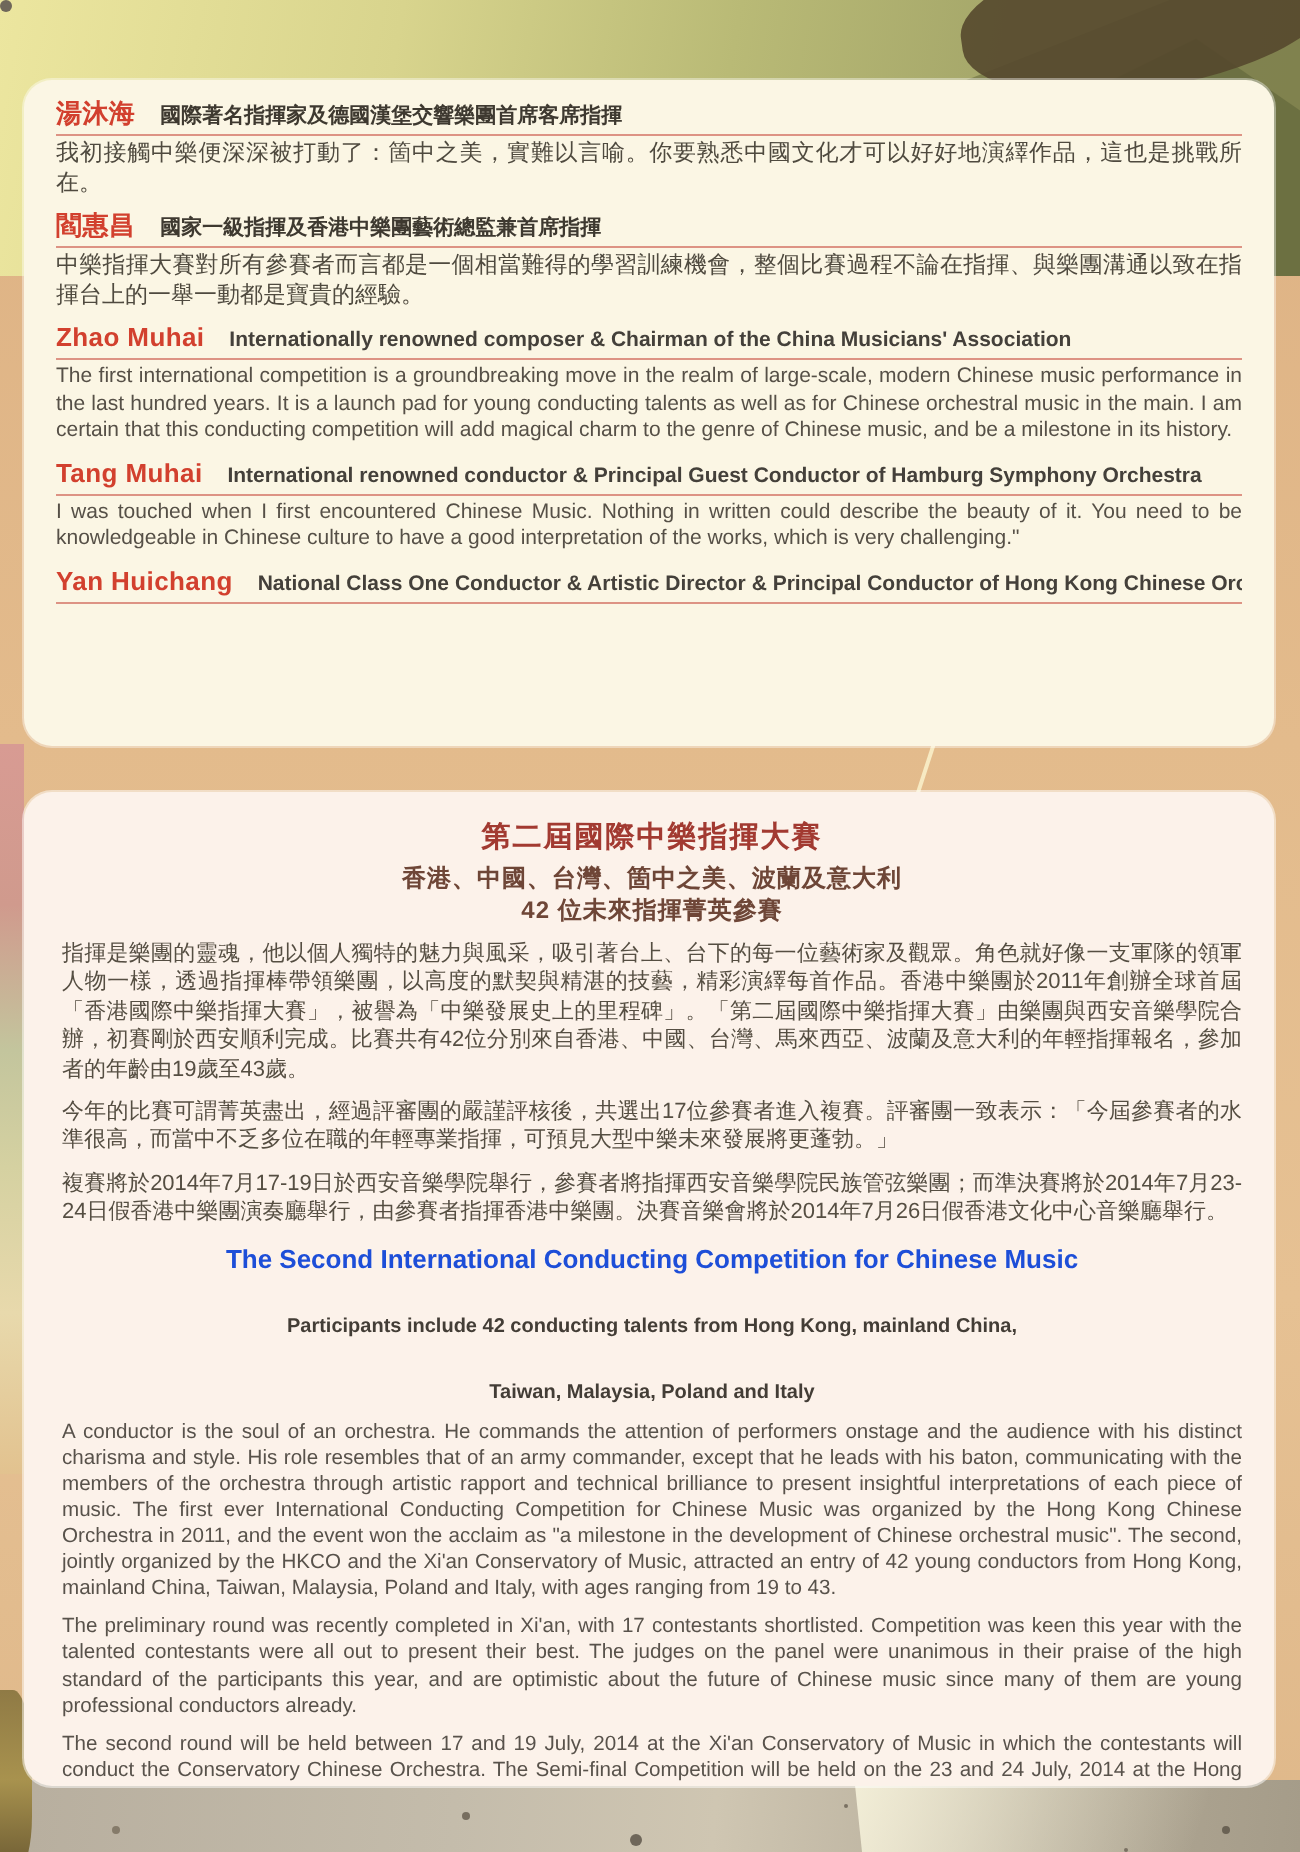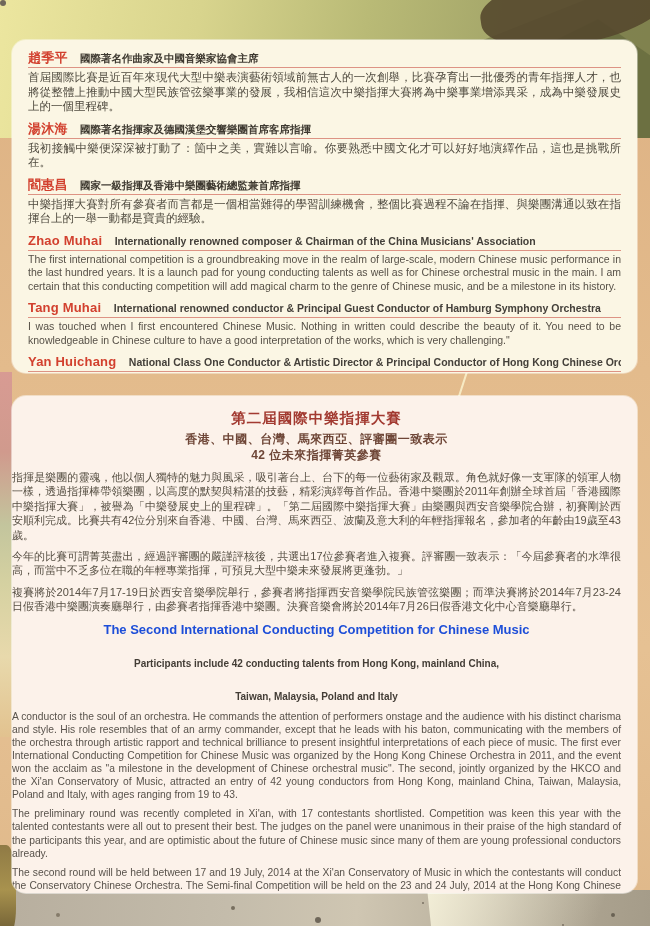--- a/index.html
+++ b/index.html
@@ -28,21 +28,21 @@
   .speckles{position:absolute;left:0;top:0;width:6px;height:6px;border-radius:50%;background:#6f675a;
     box-shadow:230px 905px 0 -1px #776e5f,315px 917px 0 0 #6f675a,420px 900px 0 -2px #7a7162,
                610px 912px 0 -1px #6a6254,560px 922px 0 -2px #7a7162,55px 912px 0 -1px #857b6a;}
   .corner-gold{position:absolute;left:-8px;top:845px;width:24px;height:90px;
     background:linear-gradient(180deg,#8f7a45 0%,#a8924e 50%,#6d5c33 100%);border-radius:0 40% 30% 0;}
 
   
   .card{position:absolute;left:12px;width:625px;border-radius:14px;box-sizing:border-box;}
   .quote-card{top:40px;height:333px;background:#fbf6e4;padding:9px 16px 8px 16px;overflow:hidden;
     box-shadow:0 0 0 1px rgba(255,255,255,.4);}
-  .info-card{top:396px;height:497px;background:#fcf2ea;padding:11px 16px 10px 0;overflow:hidden;
+  .info-card{top:396px;height:497px;background:#fcf2ea;padding:11px 16px 10px 19px;overflow:hidden;
     box-shadow:0 0 0 1px rgba(255,255,255,.5);}
 
   
   .q-section{margin-bottom:6px;}
   .q-head{border-bottom:1px solid #dd9384;padding-bottom:1px;margin-bottom:2px;line-height:16px;white-space:nowrap;overflow:hidden;}
   .q-name{color:#d2402e;font-weight:bold;font-size:13px;letter-spacing:.2px;}
   .q-title{color:#3e3930;font-size:10.5px;margin-left:8px;font-weight:bold;}
   .q-title-en{font-weight:bold;color:#44403a;font-size:10.5px;margin-left:8px;}
   .q-body-zh{margin:0;font-size:11.5px;line-height:14.5px;color:#4f4a3f;text-align:justify;}
   .q-body-en{margin:0;font-size:10.5px;line-height:13.5px;color:#565047;text-align:justify;}
@@ -66,27 +66,20 @@
   <div class="bg-corner-blob"></div>
   <div class="edge-left"></div>
   <div class="gap-line"></div>
   <div class="bg-bottom"></div>
   <div class="bg-beam"></div>
   <div class="speckles"></div>
   <div class="corner-gold"></div>
 
   <div class="card quote-card">
 
-    <div class="q-section">
-      <div class="q-head">
-        <span class="q-name">趙季平</span>
-        <span class="q-title">國際著名作曲家及中國音樂家協會主席</span>
-      </div>
-      <p class="q-body-zh">首屆國際比賽是近百年來現代大型中樂表演藝術領域前無古人的一次創舉，比賽孕育出一批優秀的青年指揮人才，也將從整體上推動中國大型民族管弦樂事業的發展，我相信這次中樂指揮大賽將為中樂事業增添異采，成為中樂發展史上的一個里程碑。</p>
-    </div>
 
     <div class="q-section">
       <div class="q-head">
         <span class="q-name">湯沐海</span>
         <span class="q-title">國際著名指揮家及德國漢堡交響樂團首席客席指揮</span>
       </div>
       <p class="q-body-zh">我初接觸中樂便深深被打動了：箇中之美，實難以言喻。你要熟悉中國文化才可以好好地演繹作品，這也是挑戰所在。</p>
     </div>
 
     <div class="q-section">
@@ -118,21 +111,21 @@
         <span class="q-name">Yan Huichang</span>
         <span class="q-title-en">National Class One Conductor &amp; Artistic Director &amp; Principal Conductor of Hong Kong Chinese Orchestra</span>
       </div>
 
     </div>
 
   </div>
 
   <div class="card info-card">
     <h1 class="cn-title">第二屆國際中樂指揮大賽</h1>
-    <p class="cn-sub">香港、中國、台灣、馬來西亞、評審團一致表示</p>
+    <p class="cn-sub">香港、中國、台灣、箇中之美、波蘭及意大利</p>
     <p class="cn-sub">42 位未來指揮菁英參賽</p>
 
     <p class="zh-para">指揮是樂團的靈魂，他以個人獨特的魅力與風采，吸引著台上、台下的每一位藝術家及觀眾。角色就好像一支軍隊的領軍人物一樣，透過指揮棒帶領樂團，以高度的默契與精湛的技藝，精彩演繹每首作品。香港中樂團於2011年創辦全球首屆「香港國際中樂指揮大賽」，被譽為「中樂發展史上的里程碑」。「第二屆國際中樂指揮大賽」由樂團與西安音樂學院合辦，初賽剛於西安順利完成。比賽共有42位分別來自香港、中國、台灣、馬來西亞、波蘭及意大利的年輕指揮報名，參加者的年齡由19歲至43歲。</p>
     <p class="zh-para">今年的比賽可謂菁英盡出，經過評審團的嚴謹評核後，共選出17位參賽者進入複賽。評審團一致表示：「今屆參賽者的水準很高，而當中不乏多位在職的年輕專業指揮，可預見大型中樂未來發展將更蓬勃。」</p>
     <p class="zh-para">複賽將於2014年7月17-19日於西安音樂學院舉行，參賽者將指揮西安音樂學院民族管弦樂團；而準決賽將於2014年7月23-24日假香港中樂團演奏廳舉行，由參賽者指揮香港中樂團。決賽音樂會將於2014年7月26日假香港文化中心音樂廳舉行。</p>
 
     <p class="en-title">The Second International Conducting Competition for Chinese Music</p>
     <p class="en-sub">Participants include 42 conducting talents from Hong Kong, mainland China,</p>
     <p class="en-sub">Taiwan, Malaysia, Poland and Italy</p>
 

